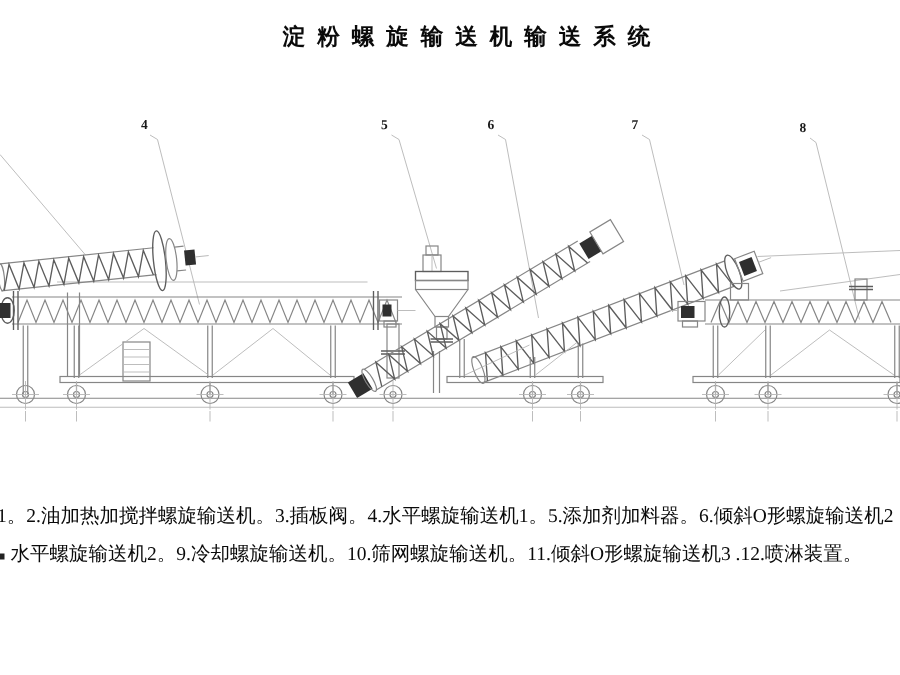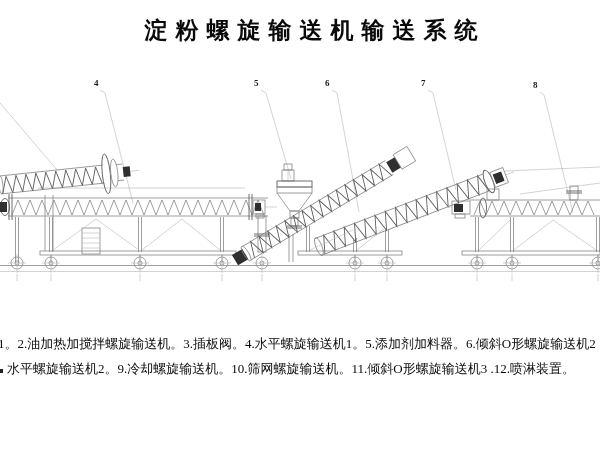--- a/index.html
+++ b/index.html
@@ -1,19 +1,19 @@
 <!DOCTYPE html>
 <html><head>
 <meta charset="utf-8">
 <style>
   html,body{margin:0;padding:0;background:#ffffff;}
   .page{position:relative;width:600px;height:450px;background:#ffffff;overflow:hidden;
         font-family:"Liberation Serif","DejaVu Serif",serif;}
   .title{position:absolute;top:15px;left:0;width:600px;text-align:center;
-         font-size:23px;font-weight:bold;letter-spacing:8px;color:#0a0a0a;
+         font-size:15px;font-weight:bold;letter-spacing:8px;color:#0a0a0a;
          text-indent:30px;white-space:nowrap;}
   .drawing{position:absolute;top:0;left:0;}
   .callout{position:absolute;font-size:9px;font-weight:bold;color:#1a1a1a;
            font-family:"Liberation Serif",serif;}
   .cap{position:absolute;white-space:nowrap;font-size:13px;color:#0a0a0a;
        font-family:"Liberation Serif","DejaVu Serif",serif;}
   .cap1{top:335px;left:-2px;}
   .cap2{top:360px;left:7px;}
   .frag{position:absolute;top:369px;left:0;width:3px;height:4px;background:#222;}
   

